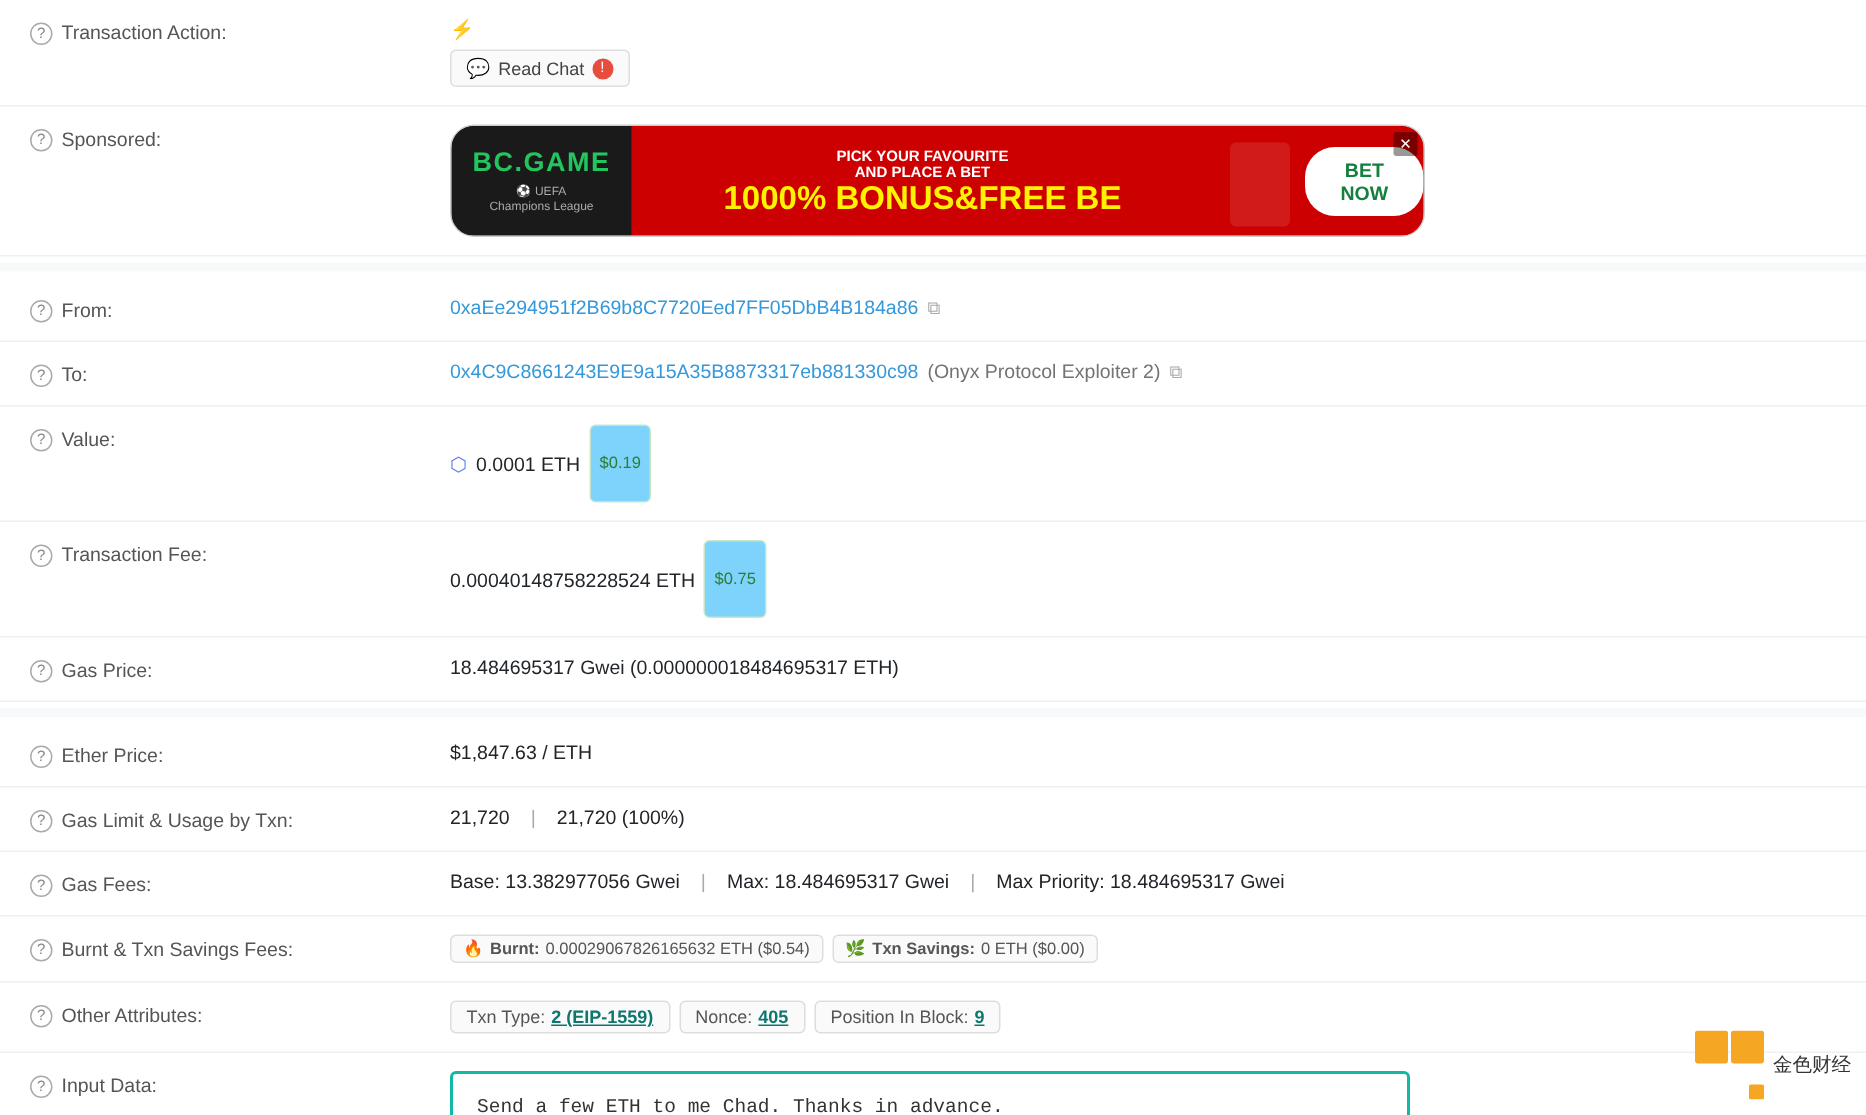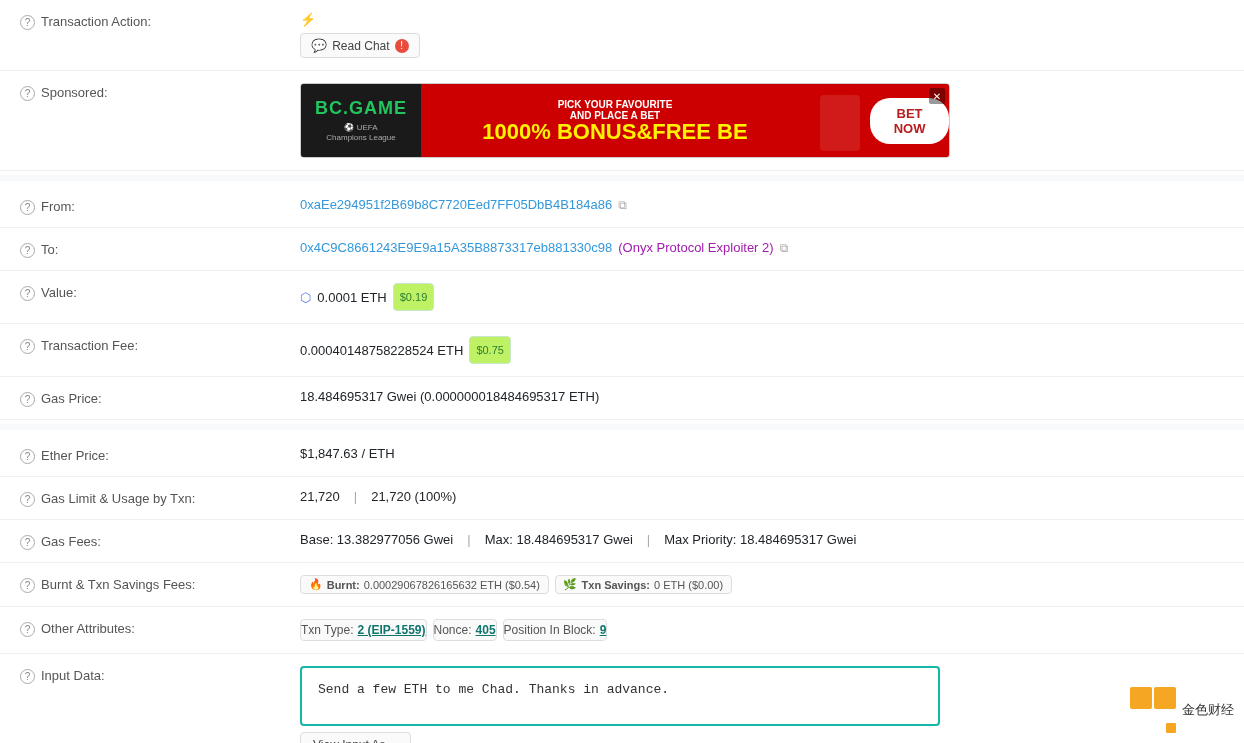--- a/index.html
+++ b/index.html
@@ -47,25 +47,25 @@
       display: flex;
       align-items: center;
       gap: 6px;
       flex-wrap: wrap;
     }
     .link {
       color: #3498db;
       text-decoration: none;
     }
     .badge {
-      background: #bef264;
+      background: #7dd3fc;
       color: #2e7d32;
       border: 1px solid #c8e6c9;
       border-radius: 4px;
-      padding: 7px 6px;
+      padding: 19px 6px;
       font-size: 11px;
       font-weight: 500;
     }
     .read-chat-btn {
       display: inline-flex;
       align-items: center;
       gap: 5px;
       border: 1px solid #ddd;
       border-radius: 4px;
       padding: 4px 10px;
@@ -86,21 +86,21 @@
       color: white;
       font-size: 10px;
       display: inline-flex;
       align-items: center;
       justify-content: center;
     }
     .ad-banner {
       width: 650px;
       height: 75px;
       background: linear-gradient(135deg, #1a1a1a 0%, #2d2d2d 40%, #cc0000 100%);
-      border-radius: 4px;
+      border-radius: 16px;
       overflow: hidden;
       display: flex;
       align-items: center;
       position: relative;
       border: 1px solid #ccc;
     }
     .ad-banner-inner {
       display: flex;
       width: 100%;
       height: 100%;
@@ -154,21 +154,21 @@
       width: 140px;
       height: 100%;
       background: #cc0000;
       display: flex;
       align-items: center;
       justify-content: center;
       flex-shrink: 0;
     }
     .bet-now-btn {
       background: white;
-      color: #b91c1c;
+      color: #15803d;
       font-weight: bold;
       font-size: 13px;
       border-radius: 20px;
       padding: 8px 16px;
       border: none;
     }
     .ad-close {
       position: absolute;
       top: 4px;
       right: 4px;
@@ -222,21 +222,21 @@
       font-size: 11px;
       color: #555;
       background: #fafafa;
     }
     .attr-badge {
       display: inline-flex;
       align-items: center;
       gap: 4px;
       border: 1px solid #ddd;
       border-radius: 4px;
-      padding: 3px 0;
+      padding: 3px 10px;
       font-size: 12px;
       color: #555;
       background: #fafafa;
     }
     .attr-badge strong {
       color: #0f766e;
       text-decoration: underline;
     }
     .input-data-box {
       border: 2px solid #14b8a6;
@@ -366,21 +366,21 @@
 </div>
 
 <div class="row">
   <div class="label-col">
     <span class="help-icon">?</span>
     <span>To:</span>
   </div>
   <div class="value-col">
     <div class="value-inline">
       <a class="link">0x4C9C8661243E9E9a15A35B8873317eb881330c98</a>
-      <span style="color:#a21caf;">(Onyx Protocol Exploiter 2)</span>
+      <span style="color:#737373;">(Onyx Protocol Exploiter 2)</span>
       <span class="copy-icon">⧉</span>
     </div>
   </div>
 </div>
 
 <div class="row">
   <div class="label-col">
     <span class="help-icon">?</span>
     <span>Value:</span>
   </div>

